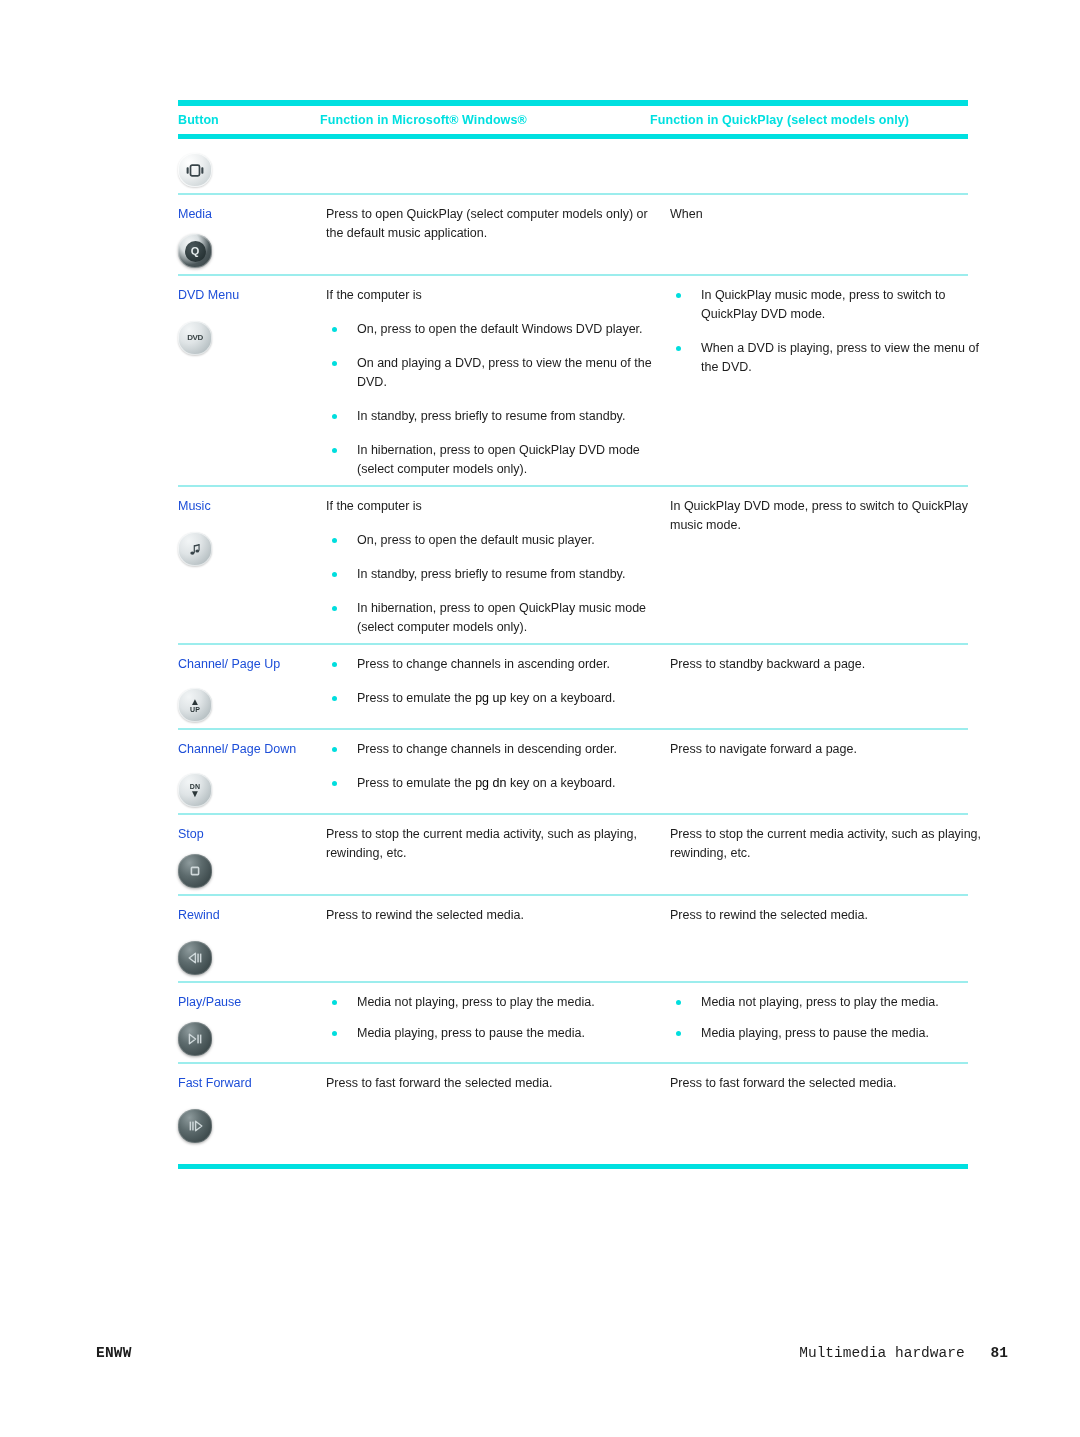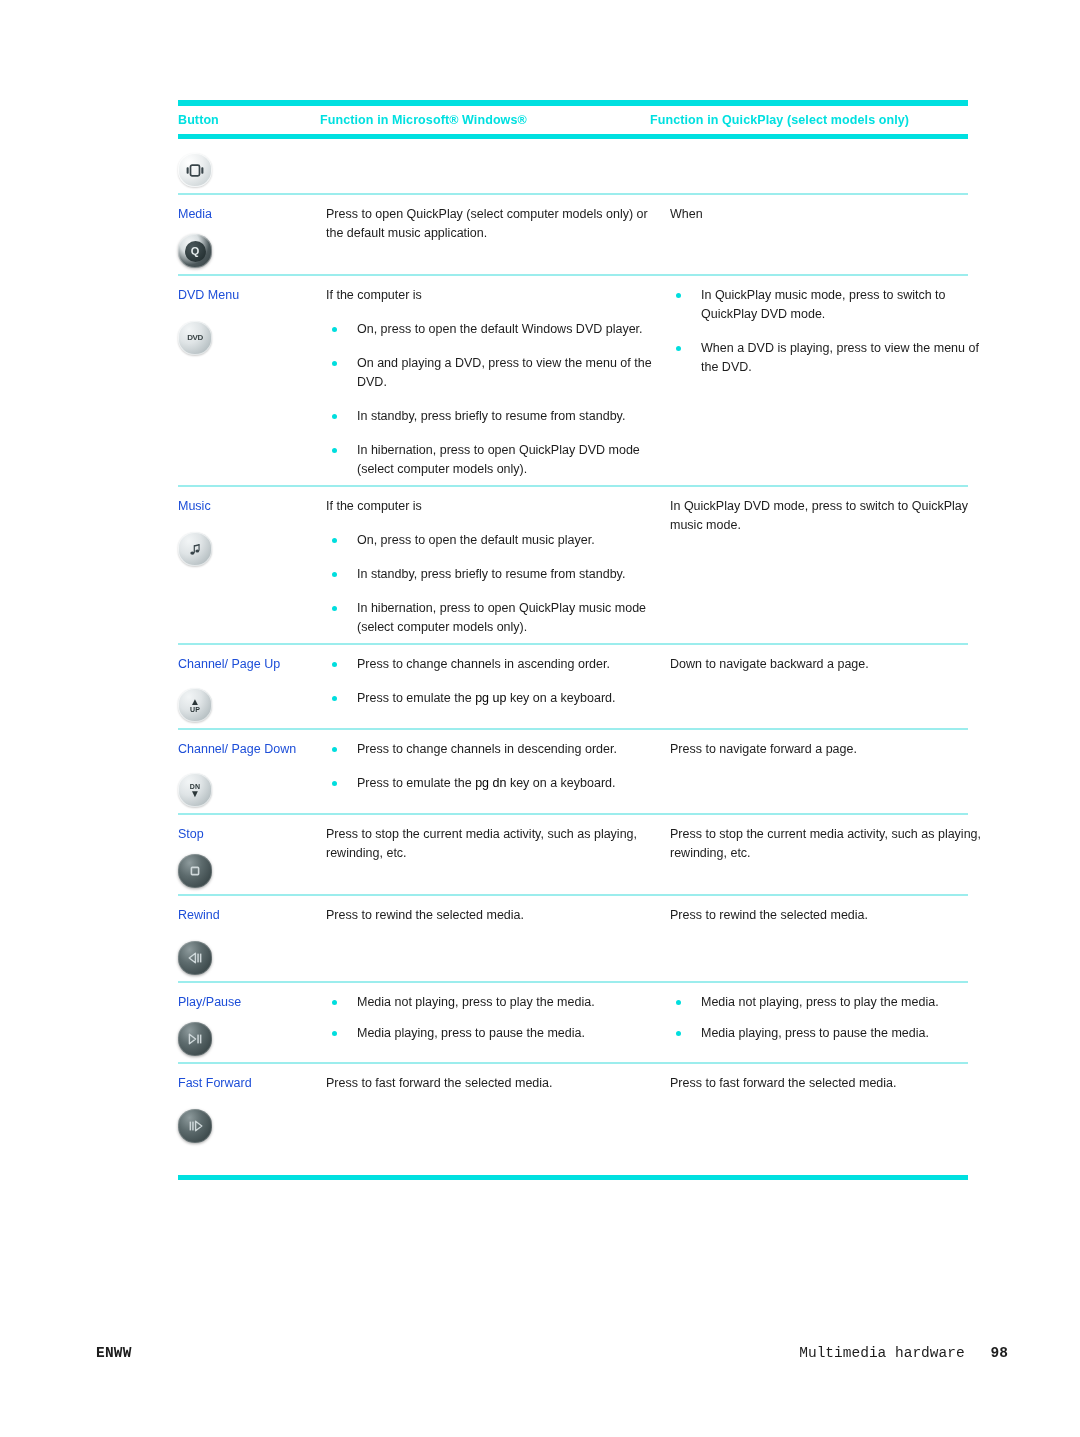--- a/index.html
+++ b/index.html
@@ -286,21 +286,21 @@
       </div>
       <div class="cell c2">
         <ul class="blist spaced">
           <li>Press to change channels in ascending order.</li>
           <li>
             <span>Press to emulate the </span><span class="kbd">pg up</span><span> key on a keyboard.</span>
           </li>
         </ul>
       </div>
       <div class="cell c3">
-        <p class="plain">Down to navigate backward a page.</p>
+        <p class="plain">Press to standby backward a page.</p>
       </div>
     </div>
     <div class="row-sep"></div>
 
     <div class="row">
       <div class="cell c1">
         <div class="label">Channel/ Page Down</div>
         <div class="btn-icon btn-mid" style="margin-top:14px;">
           <span class="updown">
             <span class="txt">DN</span>
@@ -379,21 +379,21 @@
       </div>
       <div class="cell c3">
         <ul class="blist tight">
           <li>Media not playing, press to play the media.</li>
           <li>Media playing, press to pause the media.</li>
         </ul>
       </div>
     </div>
     <div class="row-sep"></div>
 
-    <div class="row" style="padding-bottom:32px;">
+    <div class="row" style="padding-bottom:21px;">
       <div class="cell c1">
         <div class="label">Fast Forward</div>
         <div class="btn-icon btn-dark" style="margin-top:16px;">
           <svg width="17" height="12" viewBox="0 0 17 12" aria-hidden="true">
             <path d="M8.6 1.2 L8.6 10.8 L14.8 6 Z" fill="none" stroke="#cfd8da" stroke-width="1.4" stroke-linejoin="round"></path>
             <rect x="2.6" y="1.6" width="1.5" height="8.8" fill="#cfd8da"></rect>
             <rect x="5.2" y="1.6" width="1.5" height="8.8" fill="#cfd8da"></rect>
           </svg>
         </div>
       </div>
@@ -405,17 +405,17 @@
       </div>
     </div>
 
     <div class="hdr-bottom-rule"></div>
   </div>
 
   <div class="footer">
     <div class="footer-left">ENWW</div>
     <div class="footer-right">
       <span>Multimedia hardware</span>
-      <span class="pagenum">98</span>
+      <span class="pagenum">81</span>
     </div>
   </div>
 
 </div>
 
 </body></html>

